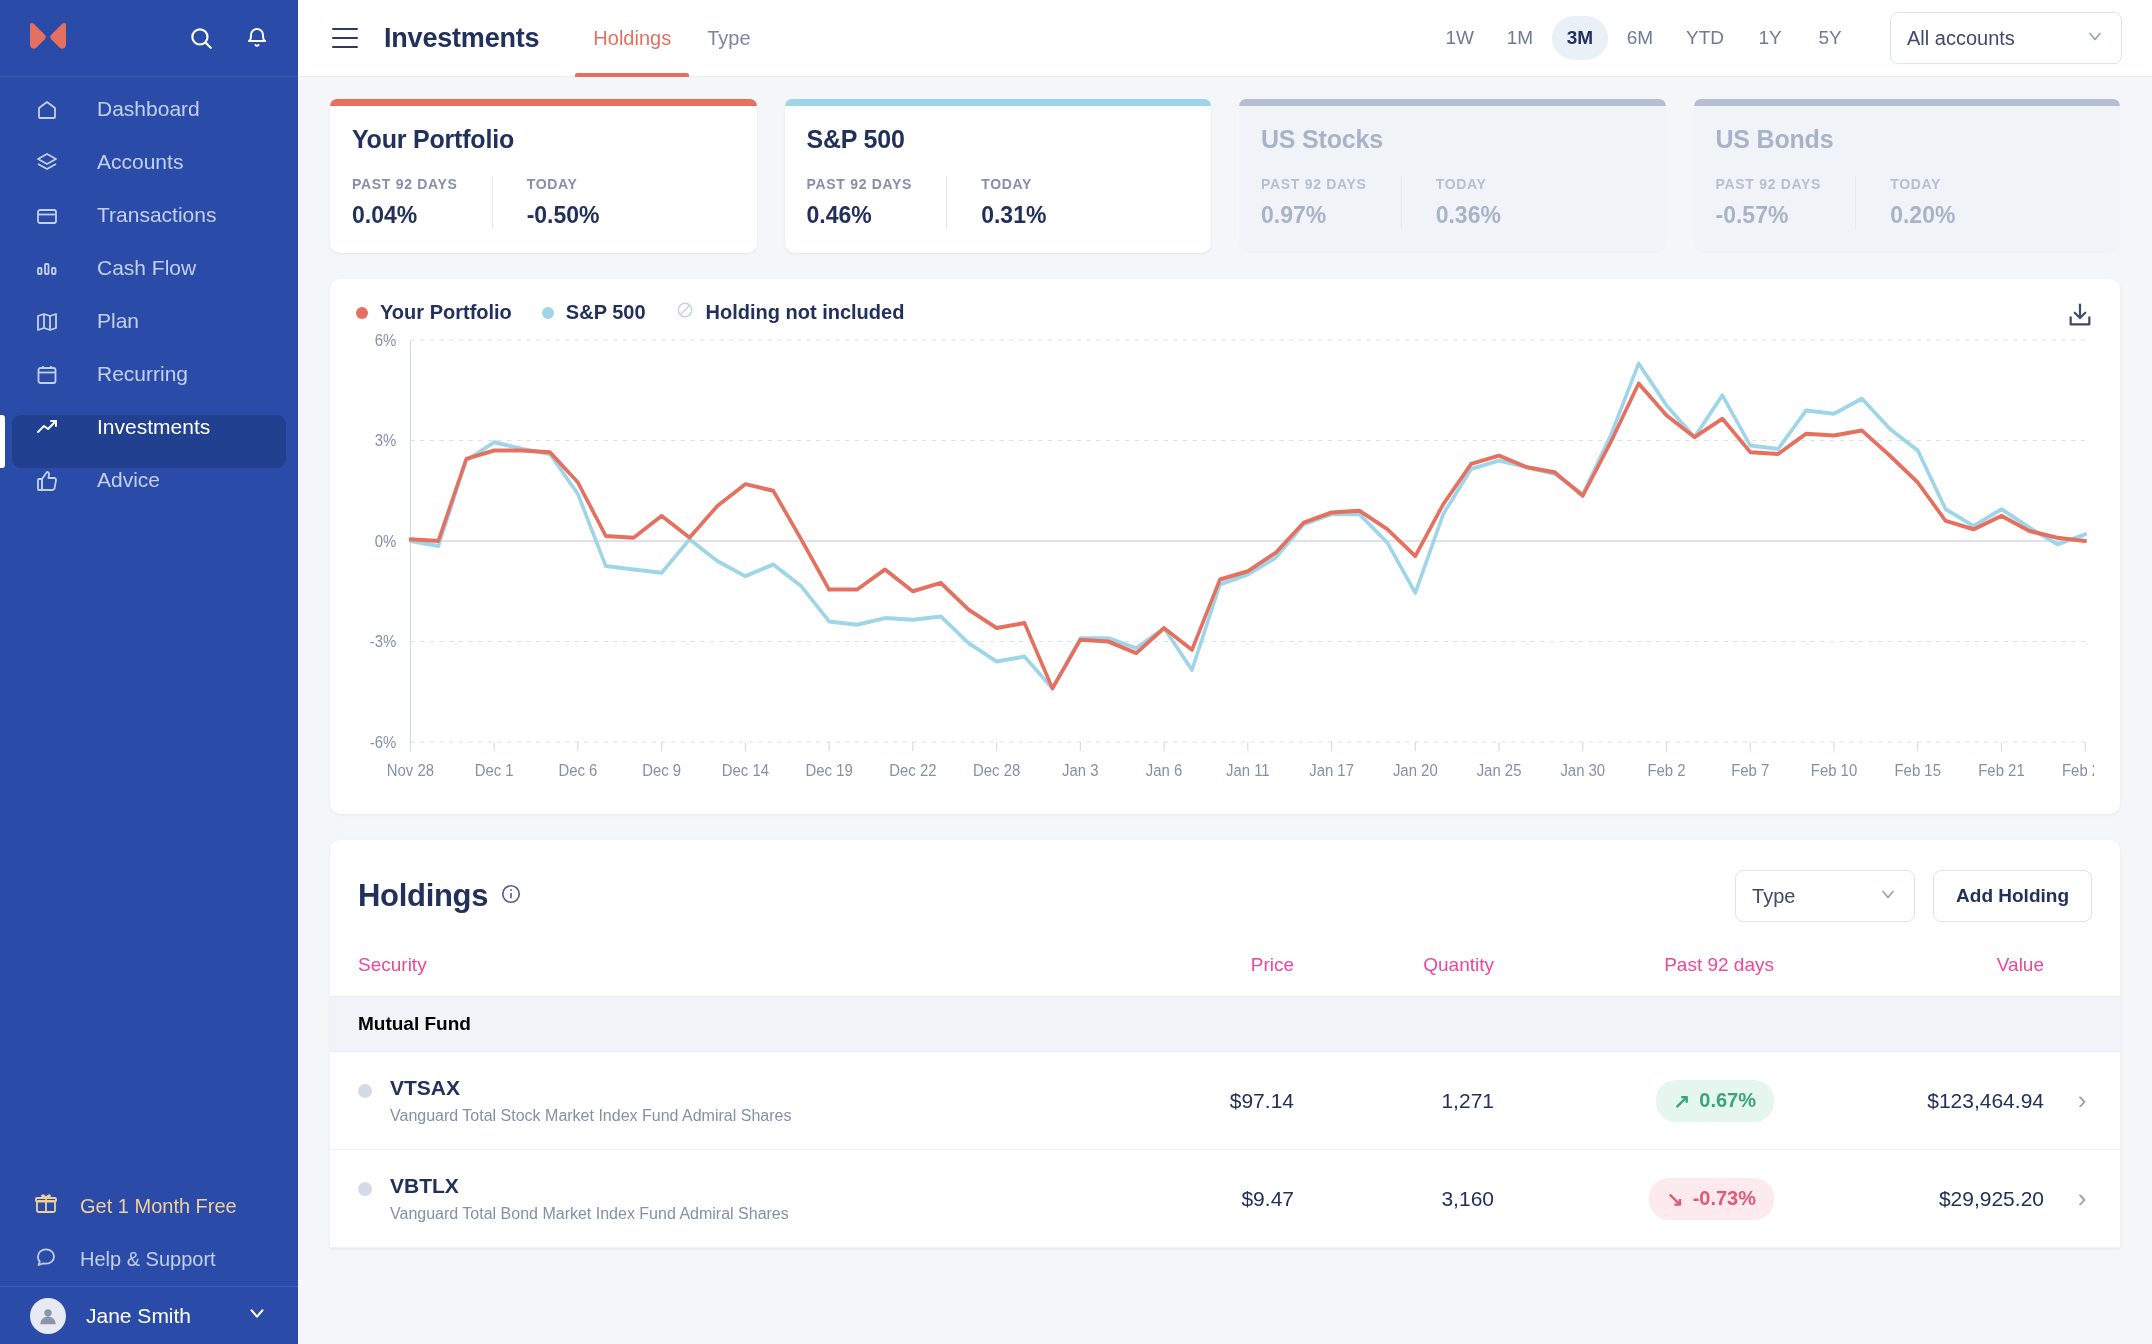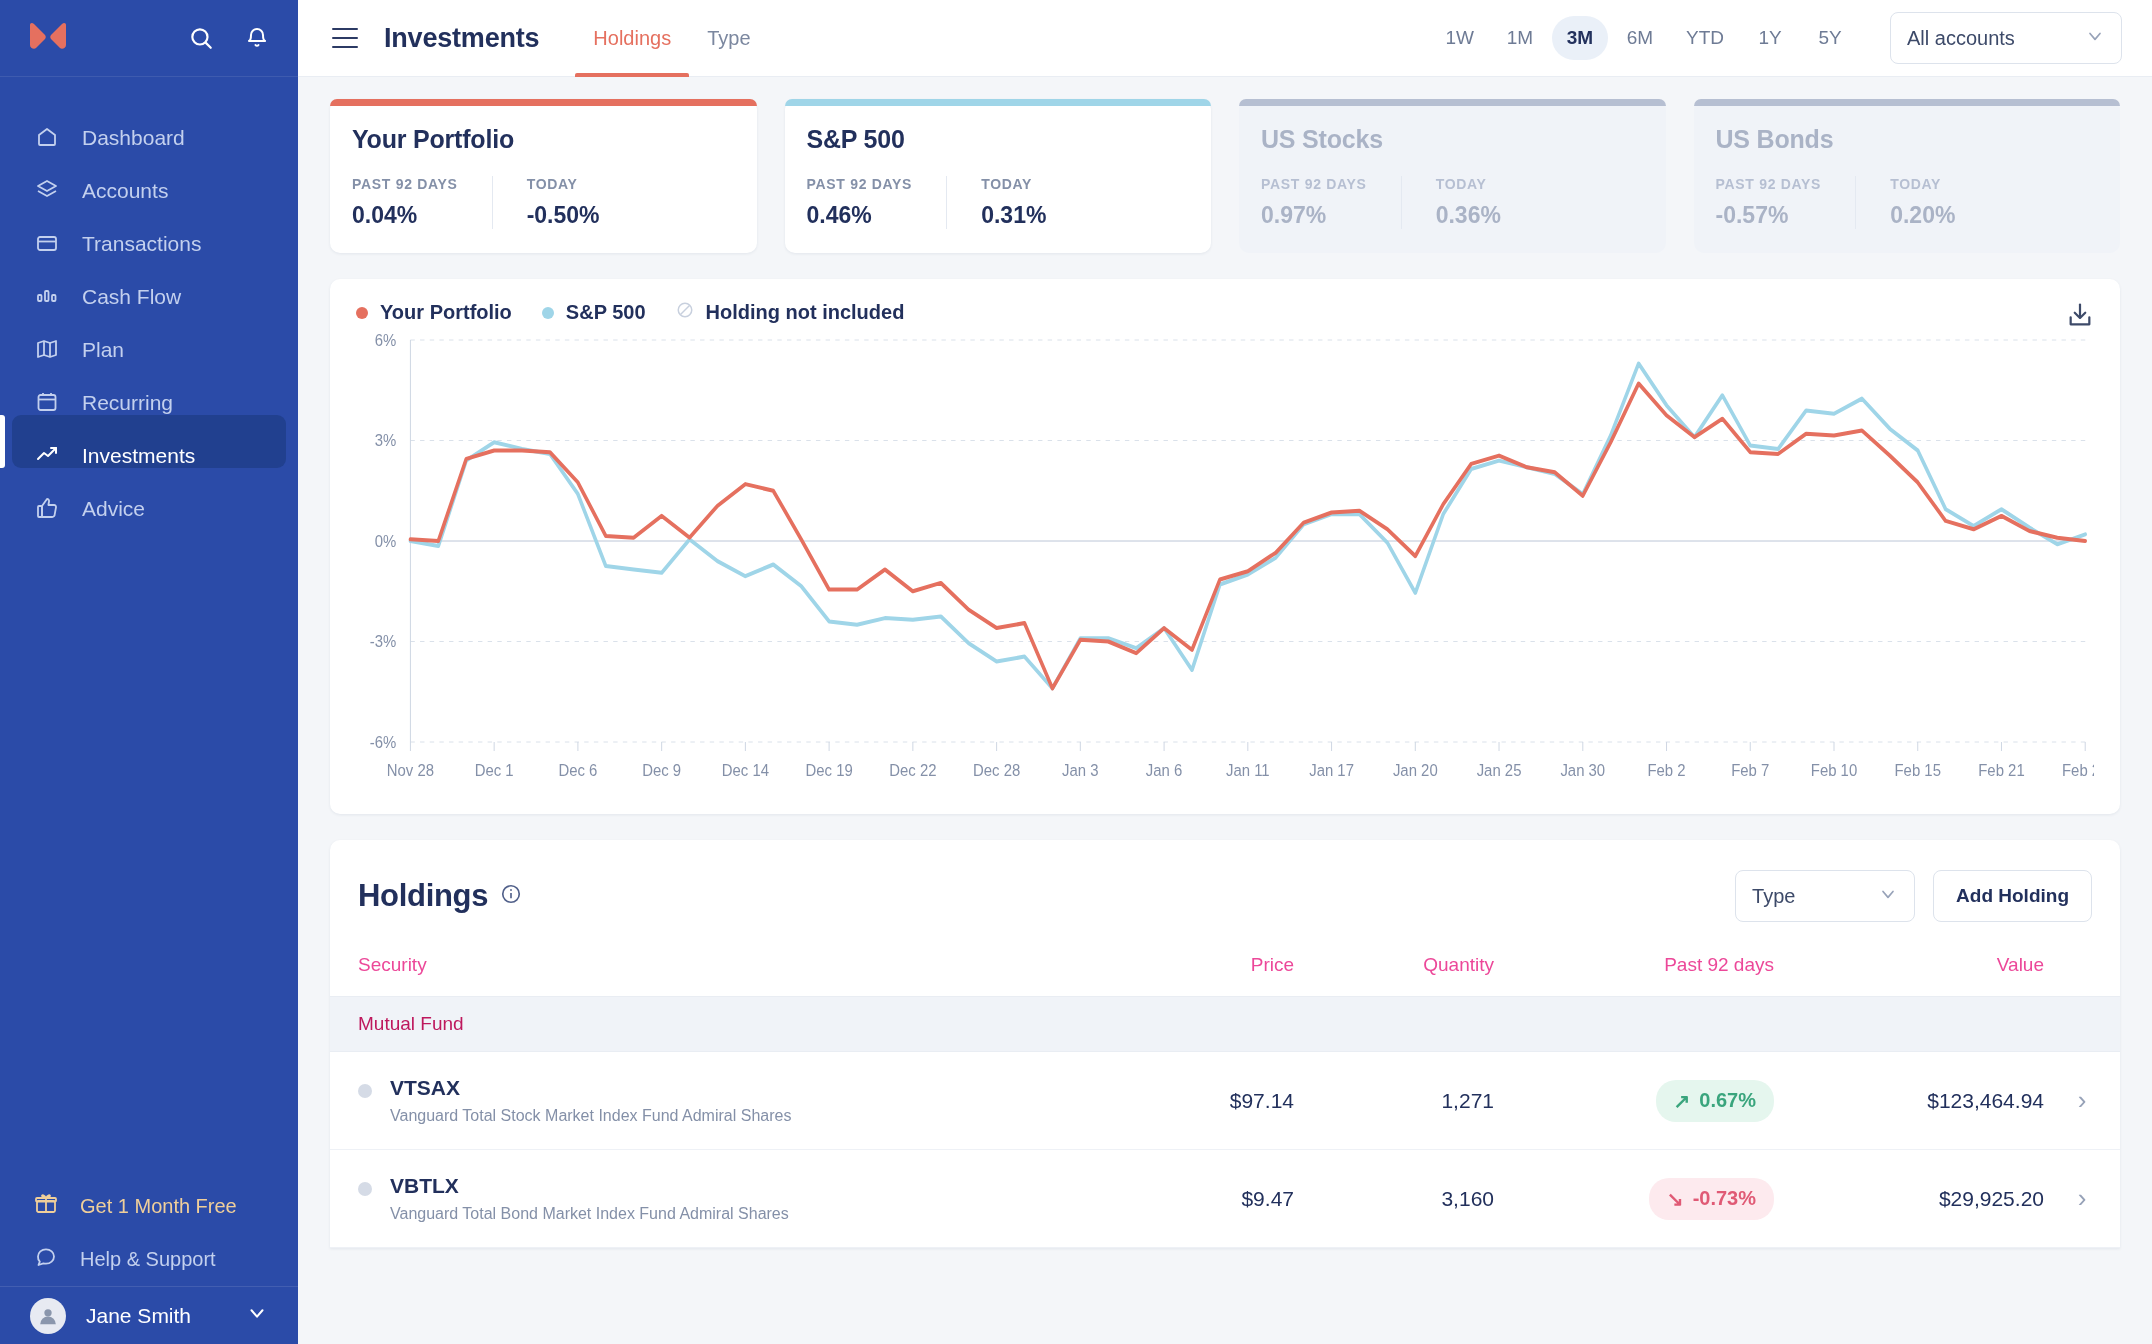--- a/index.html
+++ b/index.html
@@ -24,29 +24,29 @@
     display: flex; align-items: center;
     padding: 0 28px 0 28px;
     border-bottom: 1px solid rgba(255,255,255,0.09);
   }
   .logo { width: 40px; height: 34px; display:flex; align-items:center; }
   .sb-top-icons { margin-left: auto; display: flex; gap: 30px; align-items: center; }
   .sb-icon-btn { width: 26px; height: 26px; display:flex; align-items:center; justify-content:center; cursor: pointer; }
 
   .sb-nav { padding-top: 20px; flex: 1 1 auto; }
   .nav-item {
-    display: flex; align-items: flex-end;
+    display: flex; align-items: flex-start;
     height: 53px;
     margin: 0 12px;
     padding: 0 22px;
     border-radius: 9px;
     color: #c3d0ee;
     font-size: 21px;
     cursor: pointer;
-    gap: 22px;
+    gap: 37px;
   }
   .nav-item .ico { width: 26px; height: 26px; flex: 0 0 26px; display:flex; align-items:center; justify-content:center; }
   .nav-item.active { background: #21408f; color: #ffffff; font-weight: 400; }
   .nav-item.active .bar {
     position: absolute; left: 0; width: 5px; height: 53px; background: #ffffff; border-radius: 0 3px 3px 0;
   }
   .nav-item-wrap { position: relative; }
 
   .sb-bottom { padding-bottom: 0; }
   .sb-promo, .sb-help {
@@ -162,22 +162,22 @@
   table.holdings th {
     font-size: 19px; font-weight: normal; color:#ec4899; padding: 10px 0 20px 0; text-align: right;
   }
   table.holdings th.c-sec { text-align: left; padding-left: 28px; }
   th.c-price { width: 200px; }
   th.c-qty { width: 200px; }
   th.c-perf { width: 280px; }
   th.c-val { width: 270px; }
   th.c-arrow { width: 76px; }
   tr.group td {
-    background:#f0f3f8; padding: 16px 28px; font-size: 19px; color:#be185d;
-    border-top: 1px solid #e9edf3; border-bottom: 1px solid #e9edf3;
+    background:#f0f3f8; padding: 16px 28px; font-size: 19px; color:#000000;
+    border-top: 1px solid #e9edf3; border-bottom: 1px solid #e9edf3; font-weight: bold;
   }
   tr.row td { padding: 24px 0; border-bottom: 1px solid #eef1f6; vertical-align: middle; }
   td.c-sec { padding-left: 28px !important; }
   .sec-wrap { display:flex; align-items:flex-start; gap: 18px; }
   .sec-bullet { width: 14px; height: 14px; border-radius: 50%; background:#d5dbe6; margin-top: 8px; flex:0 0 14px;}
   .sec-ticker { font-size: 21px; font-weight: bold; color:#22305c; }
   .sec-name { font-size: 16px; color:#8490a8; margin-top: 7px; }
   td.num { text-align: right; font-size: 21px; color:#22305c; }
   td.c-perf { text-align: right; }
   .pill {

